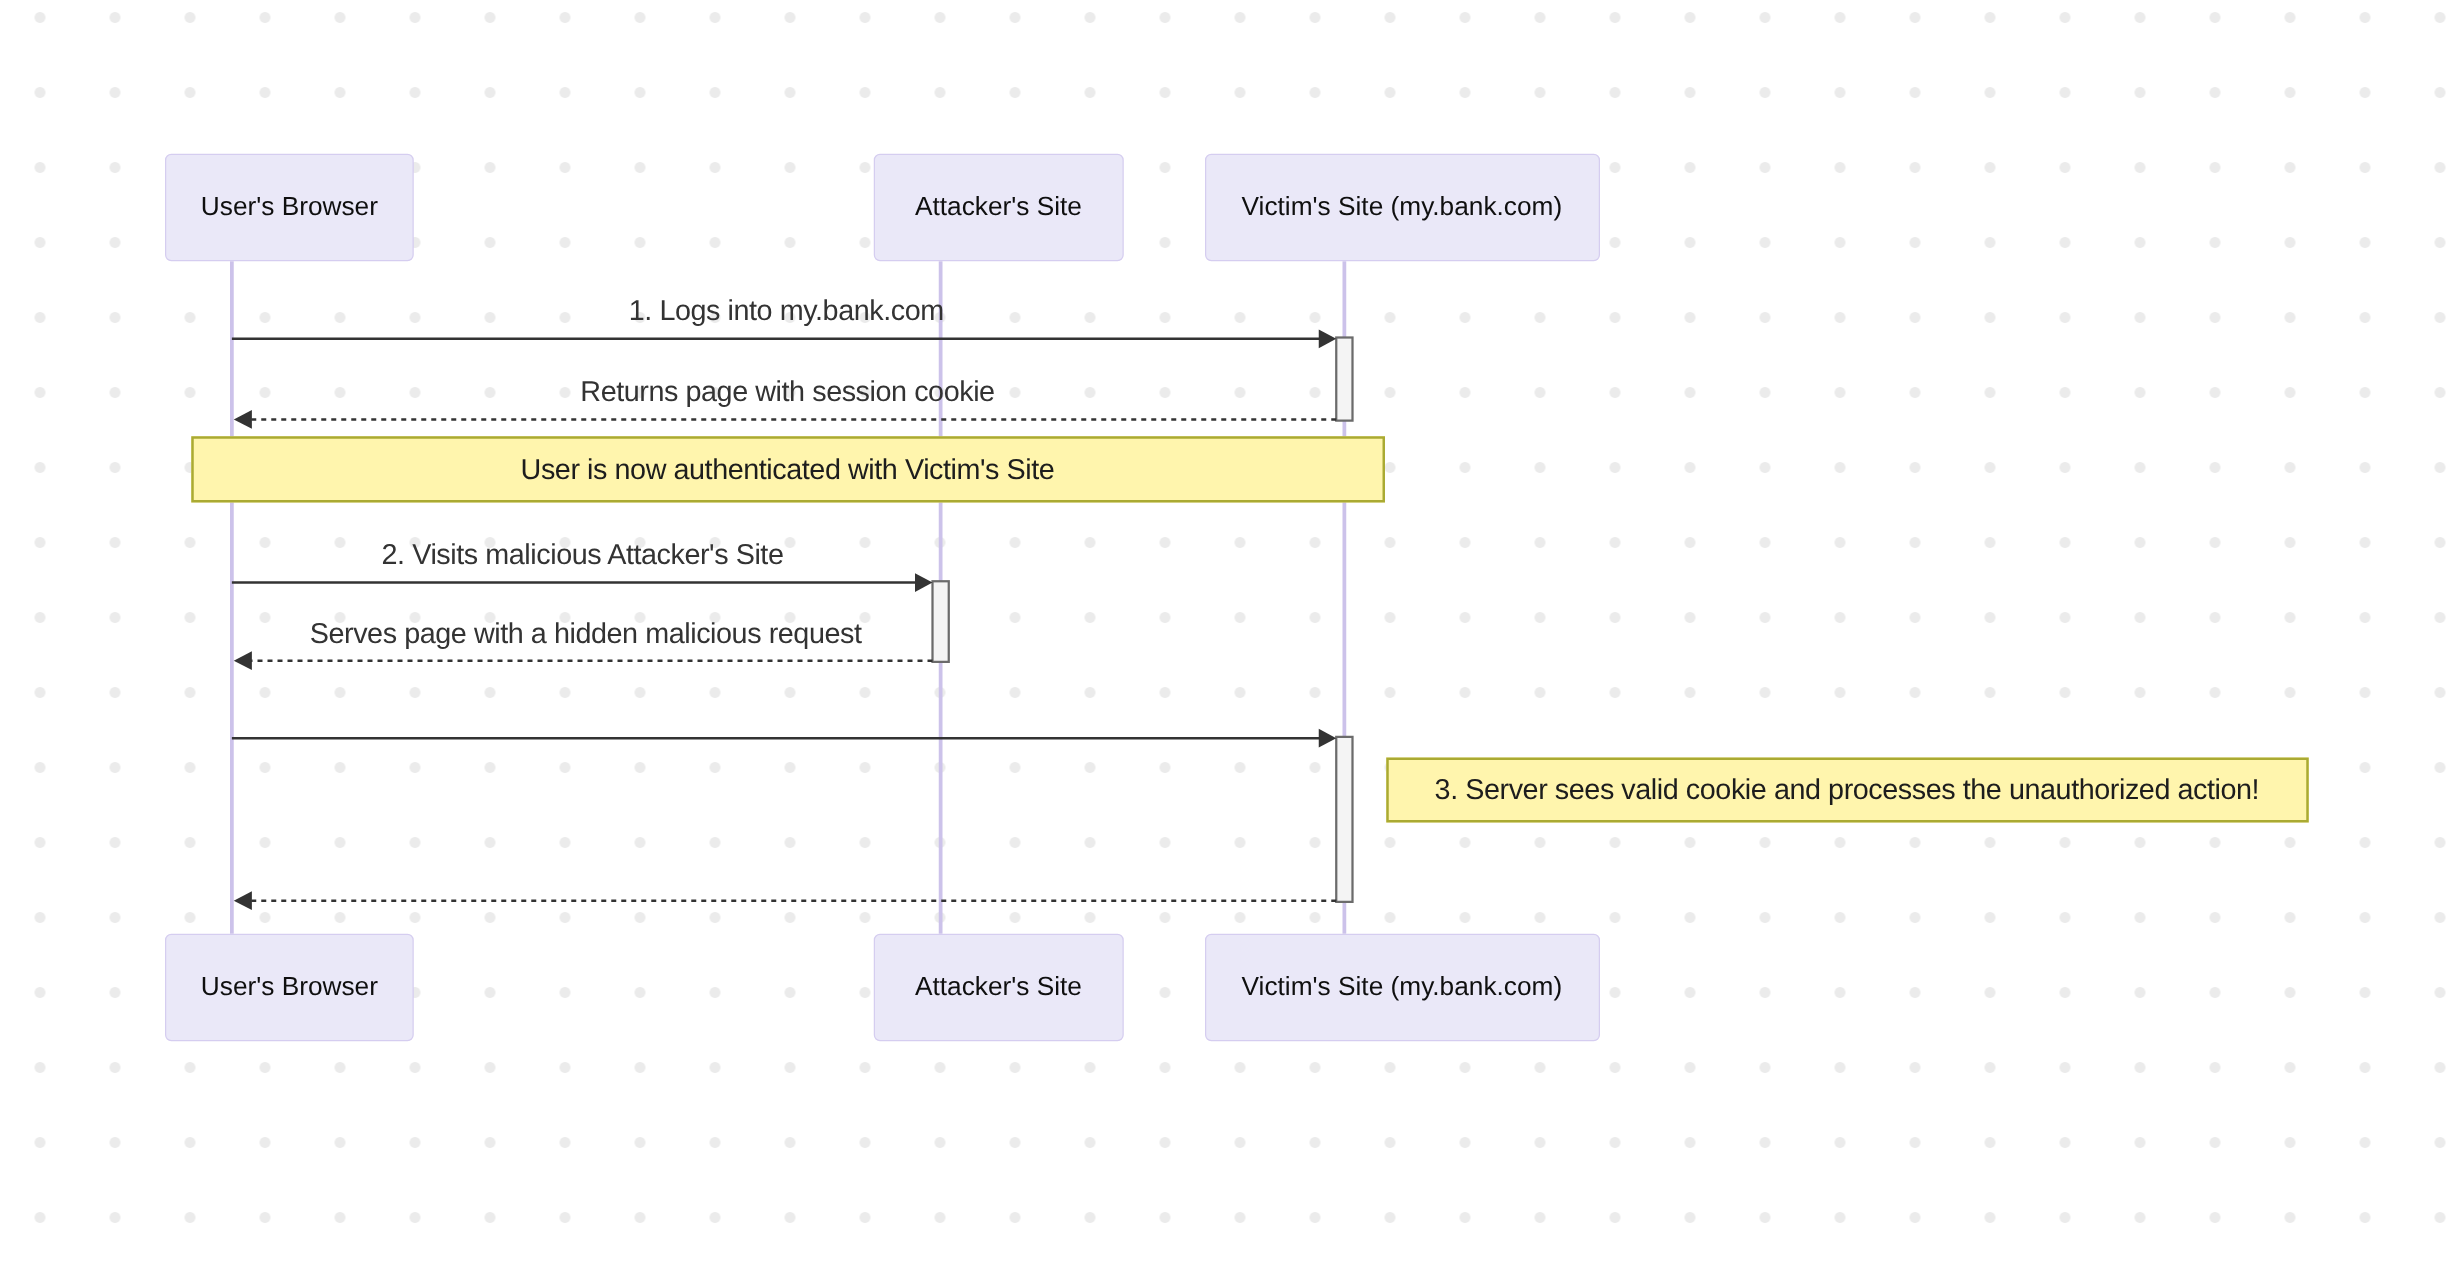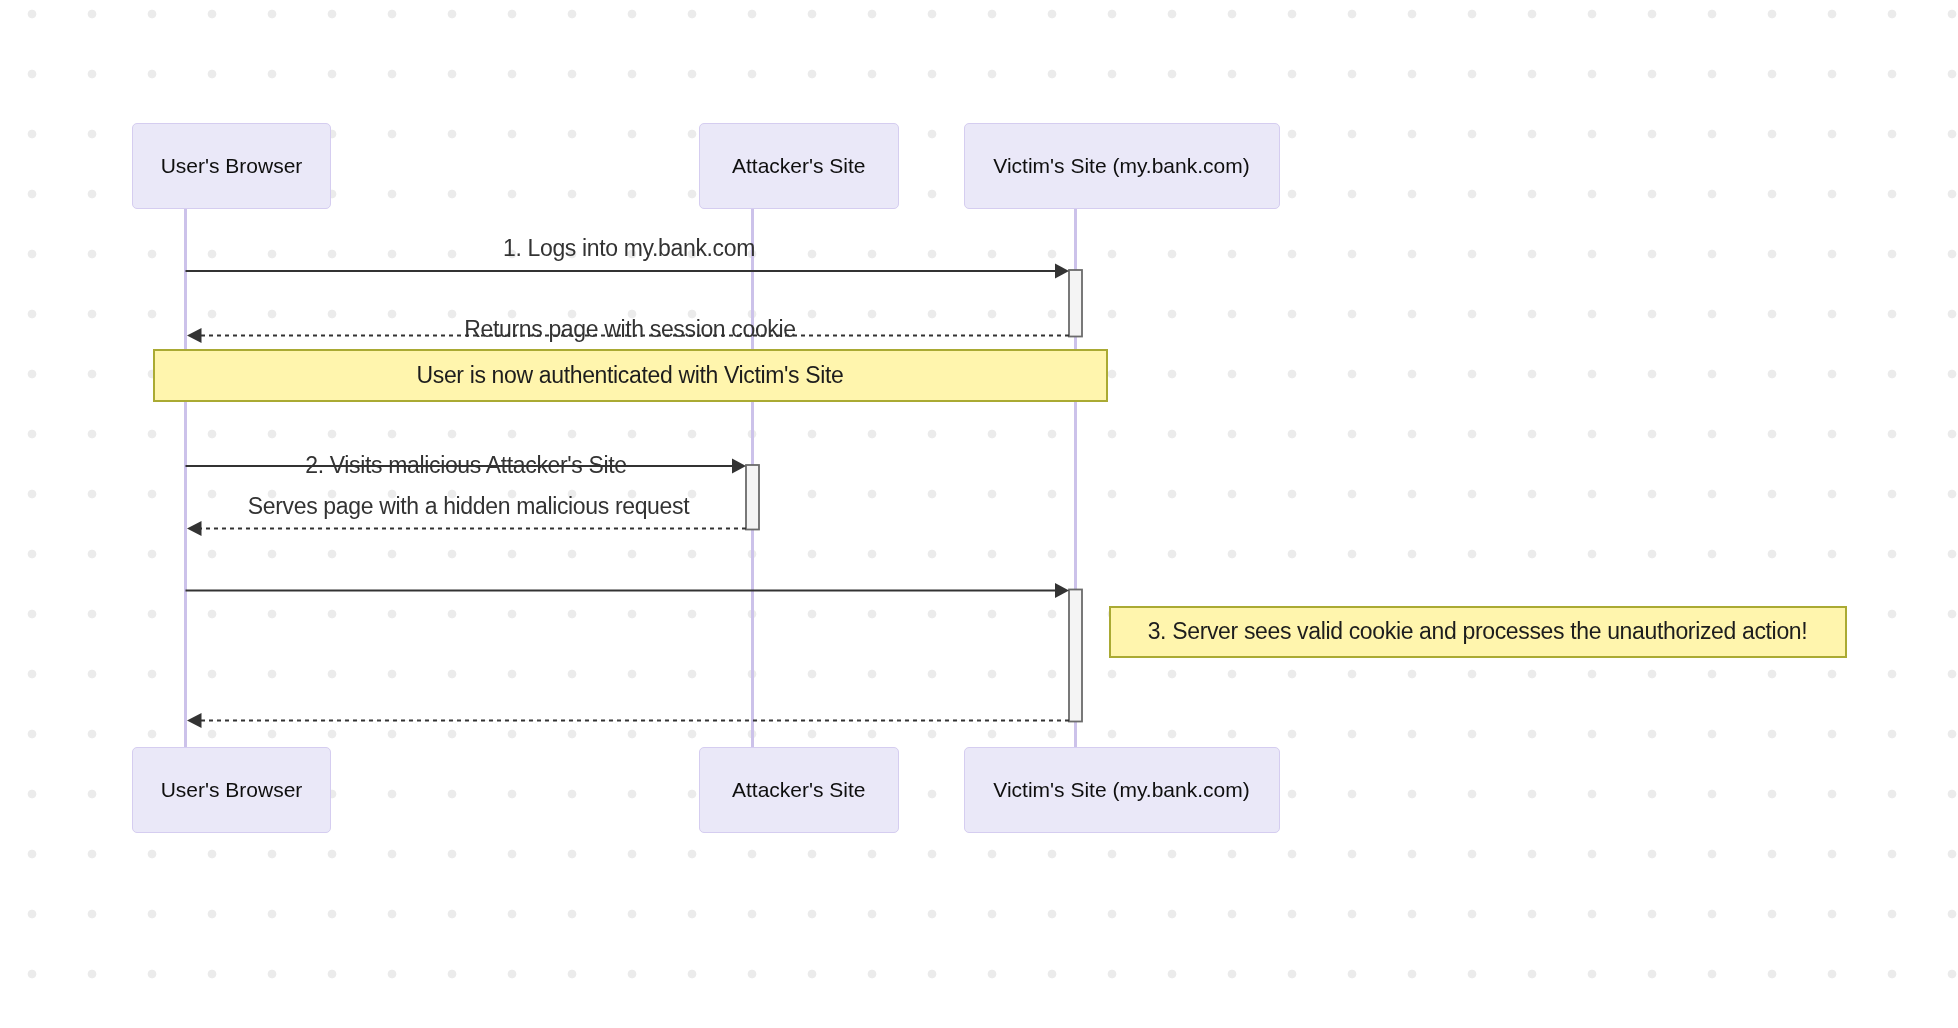--- a/index.html
+++ b/index.html
@@ -110,22 +110,22 @@
     <span>User's Browser</span>
   </div>
   <div class="actor-box" style="left:653px;  top:747px; width:199.5px;">
     <span>Attacker's Site</span>
   </div>
   <div class="actor-box" style="left:917.5px; top:747px; width:316px;">
     <span>Victim's Site (my.bank.com)</span>
   </div>
 
   <div class="msg-label" style="left:629px; top:235px;">1. Logs into my.bank.com</div>
-  <div class="msg-label" style="left:630px; top:316px;">Returns page with session cookie</div>
-  <div class="msg-label" style="left:466px; top:452px;">2. Visits malicious Attacker's Site</div>
+  <div class="msg-label" style="left:630px; top:300px;">Returns page with session cookie</div>
+  <div class="msg-label" style="left:466px; top:430px;">2. Visits malicious Attacker's Site</div>
   <div class="msg-label" style="left:468.5px; top:493px;">Serves page with a hidden malicious request</div>
 
   <div class="note" style="left:152.5px; top:348.5px; width:955px; height:53px;">
     <span>User is now authenticated with Victim's Site</span>
   </div>
   <div class="note" style="left:1108.5px; top:605.5px; width:738px; height:52px;">
     <span>3. Server sees valid cookie and processes the unauthorized action!</span>
   </div>
 
 </div>

